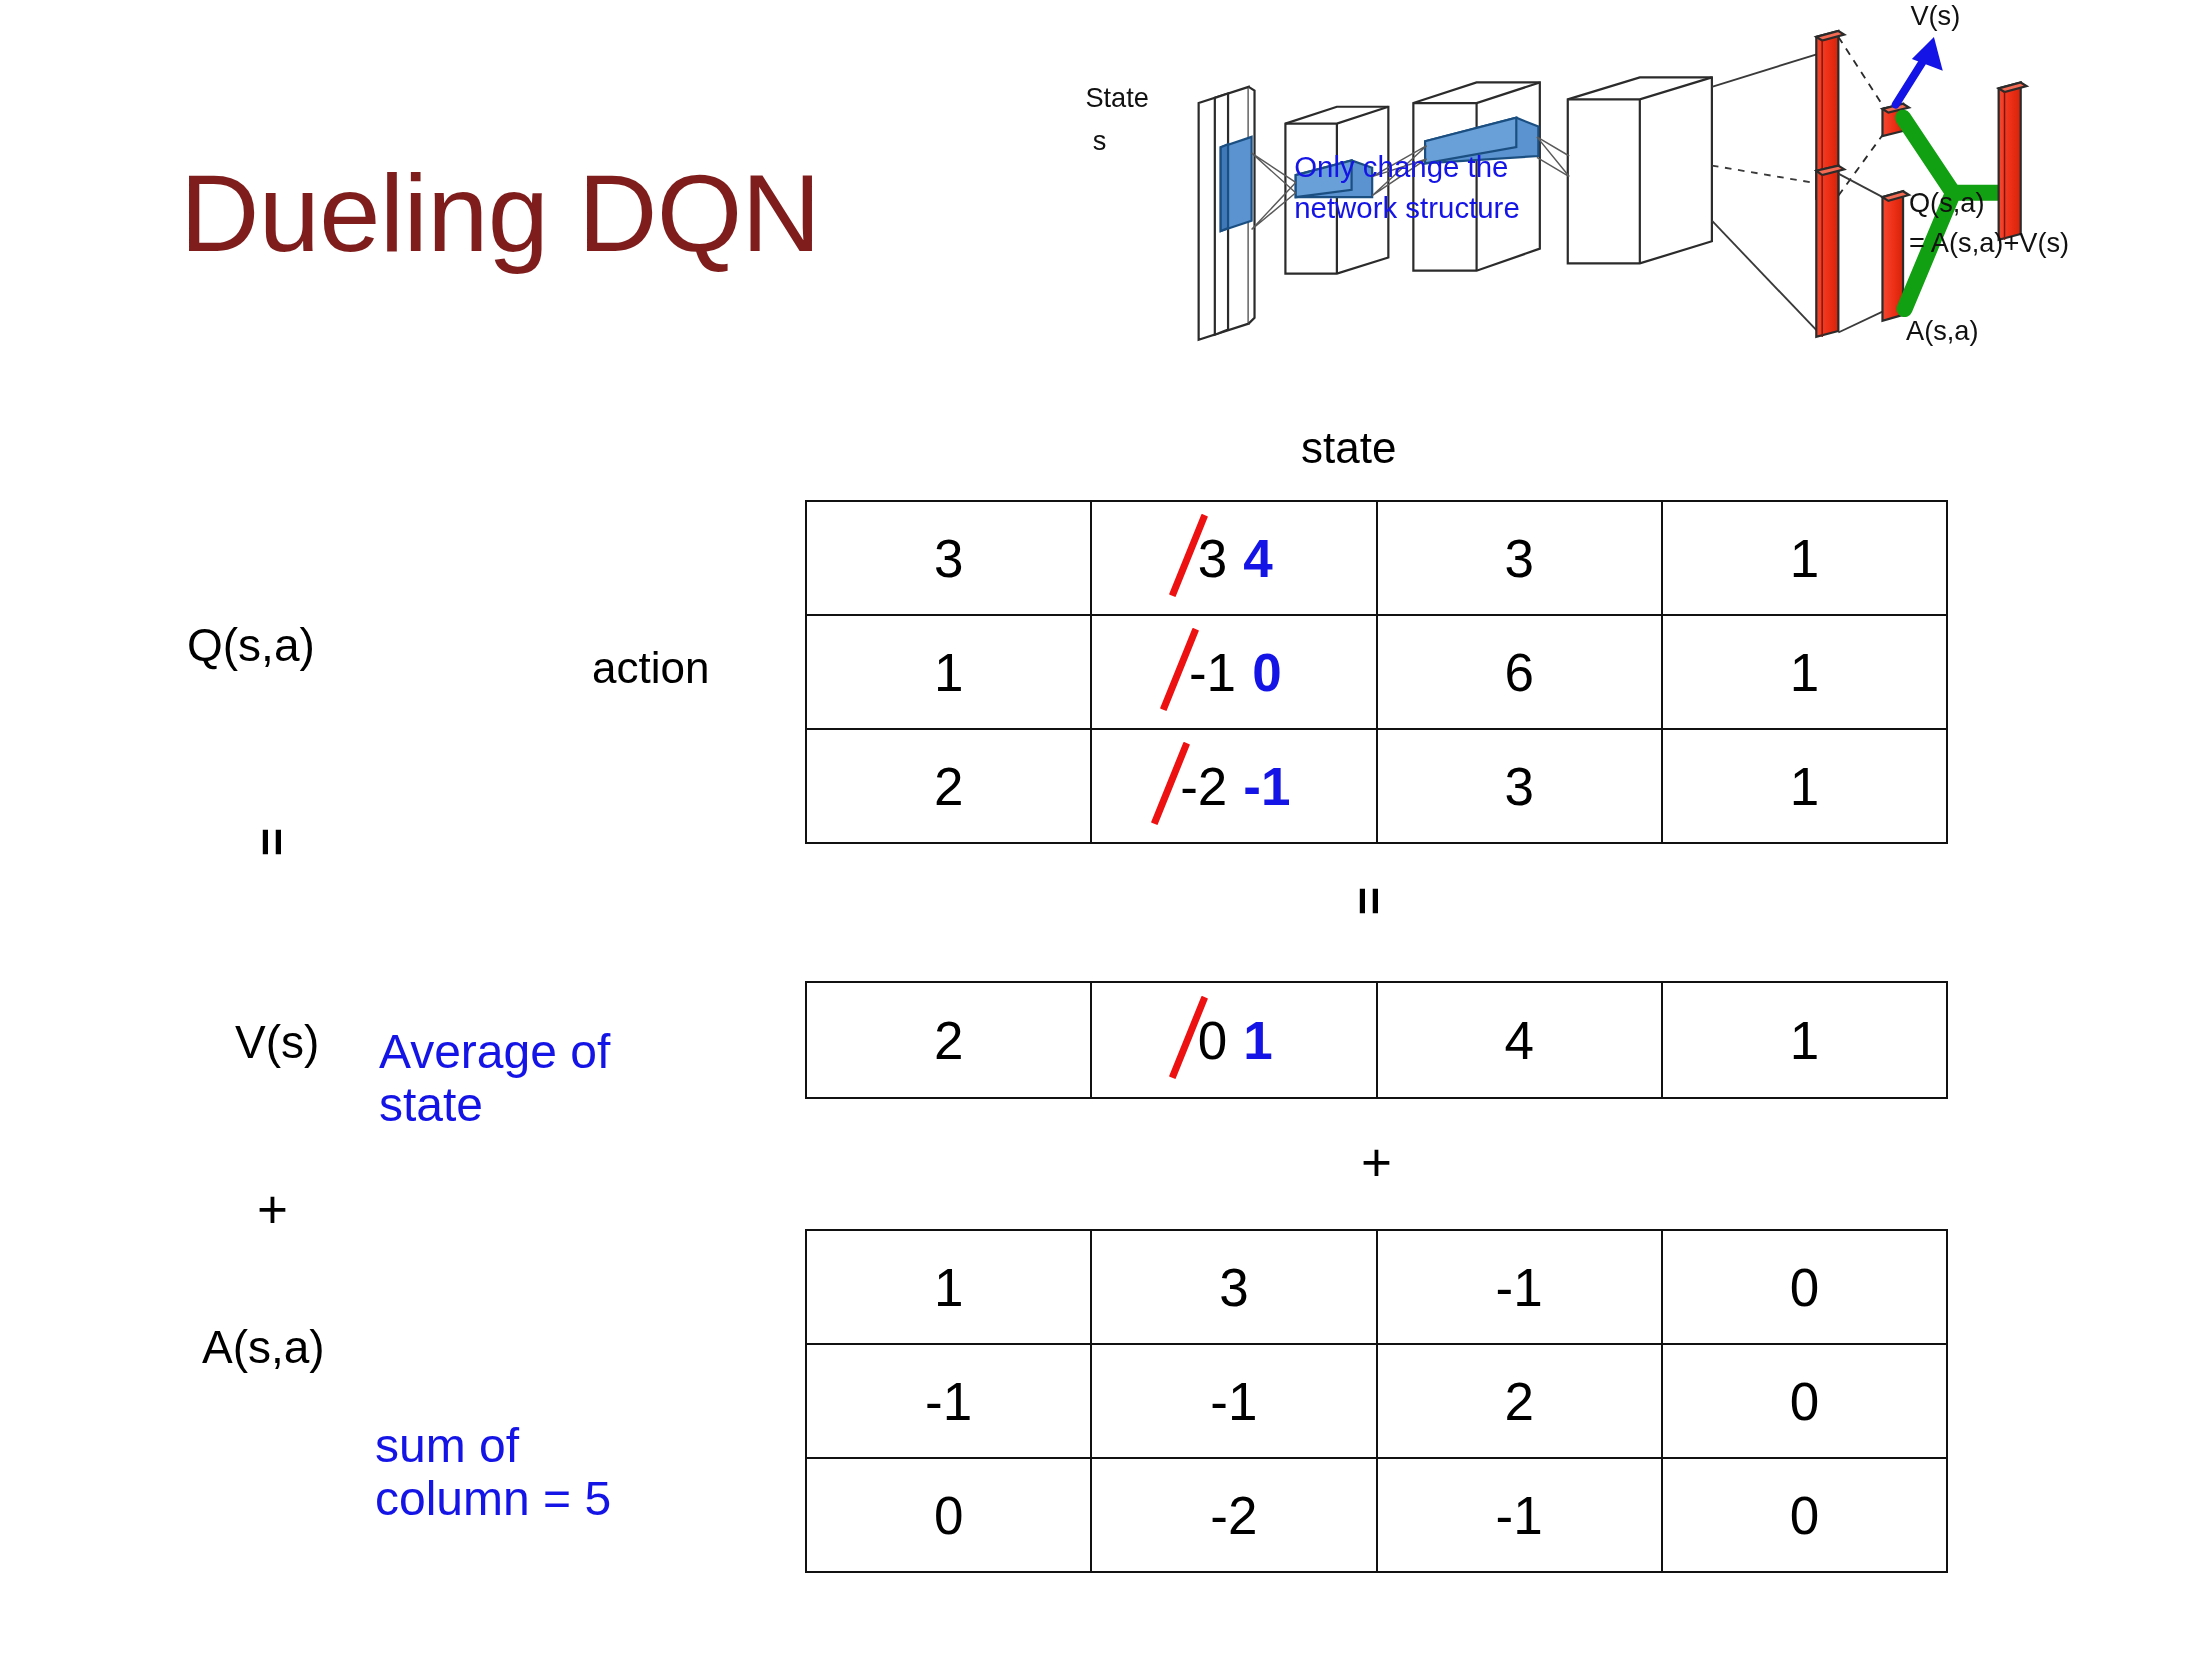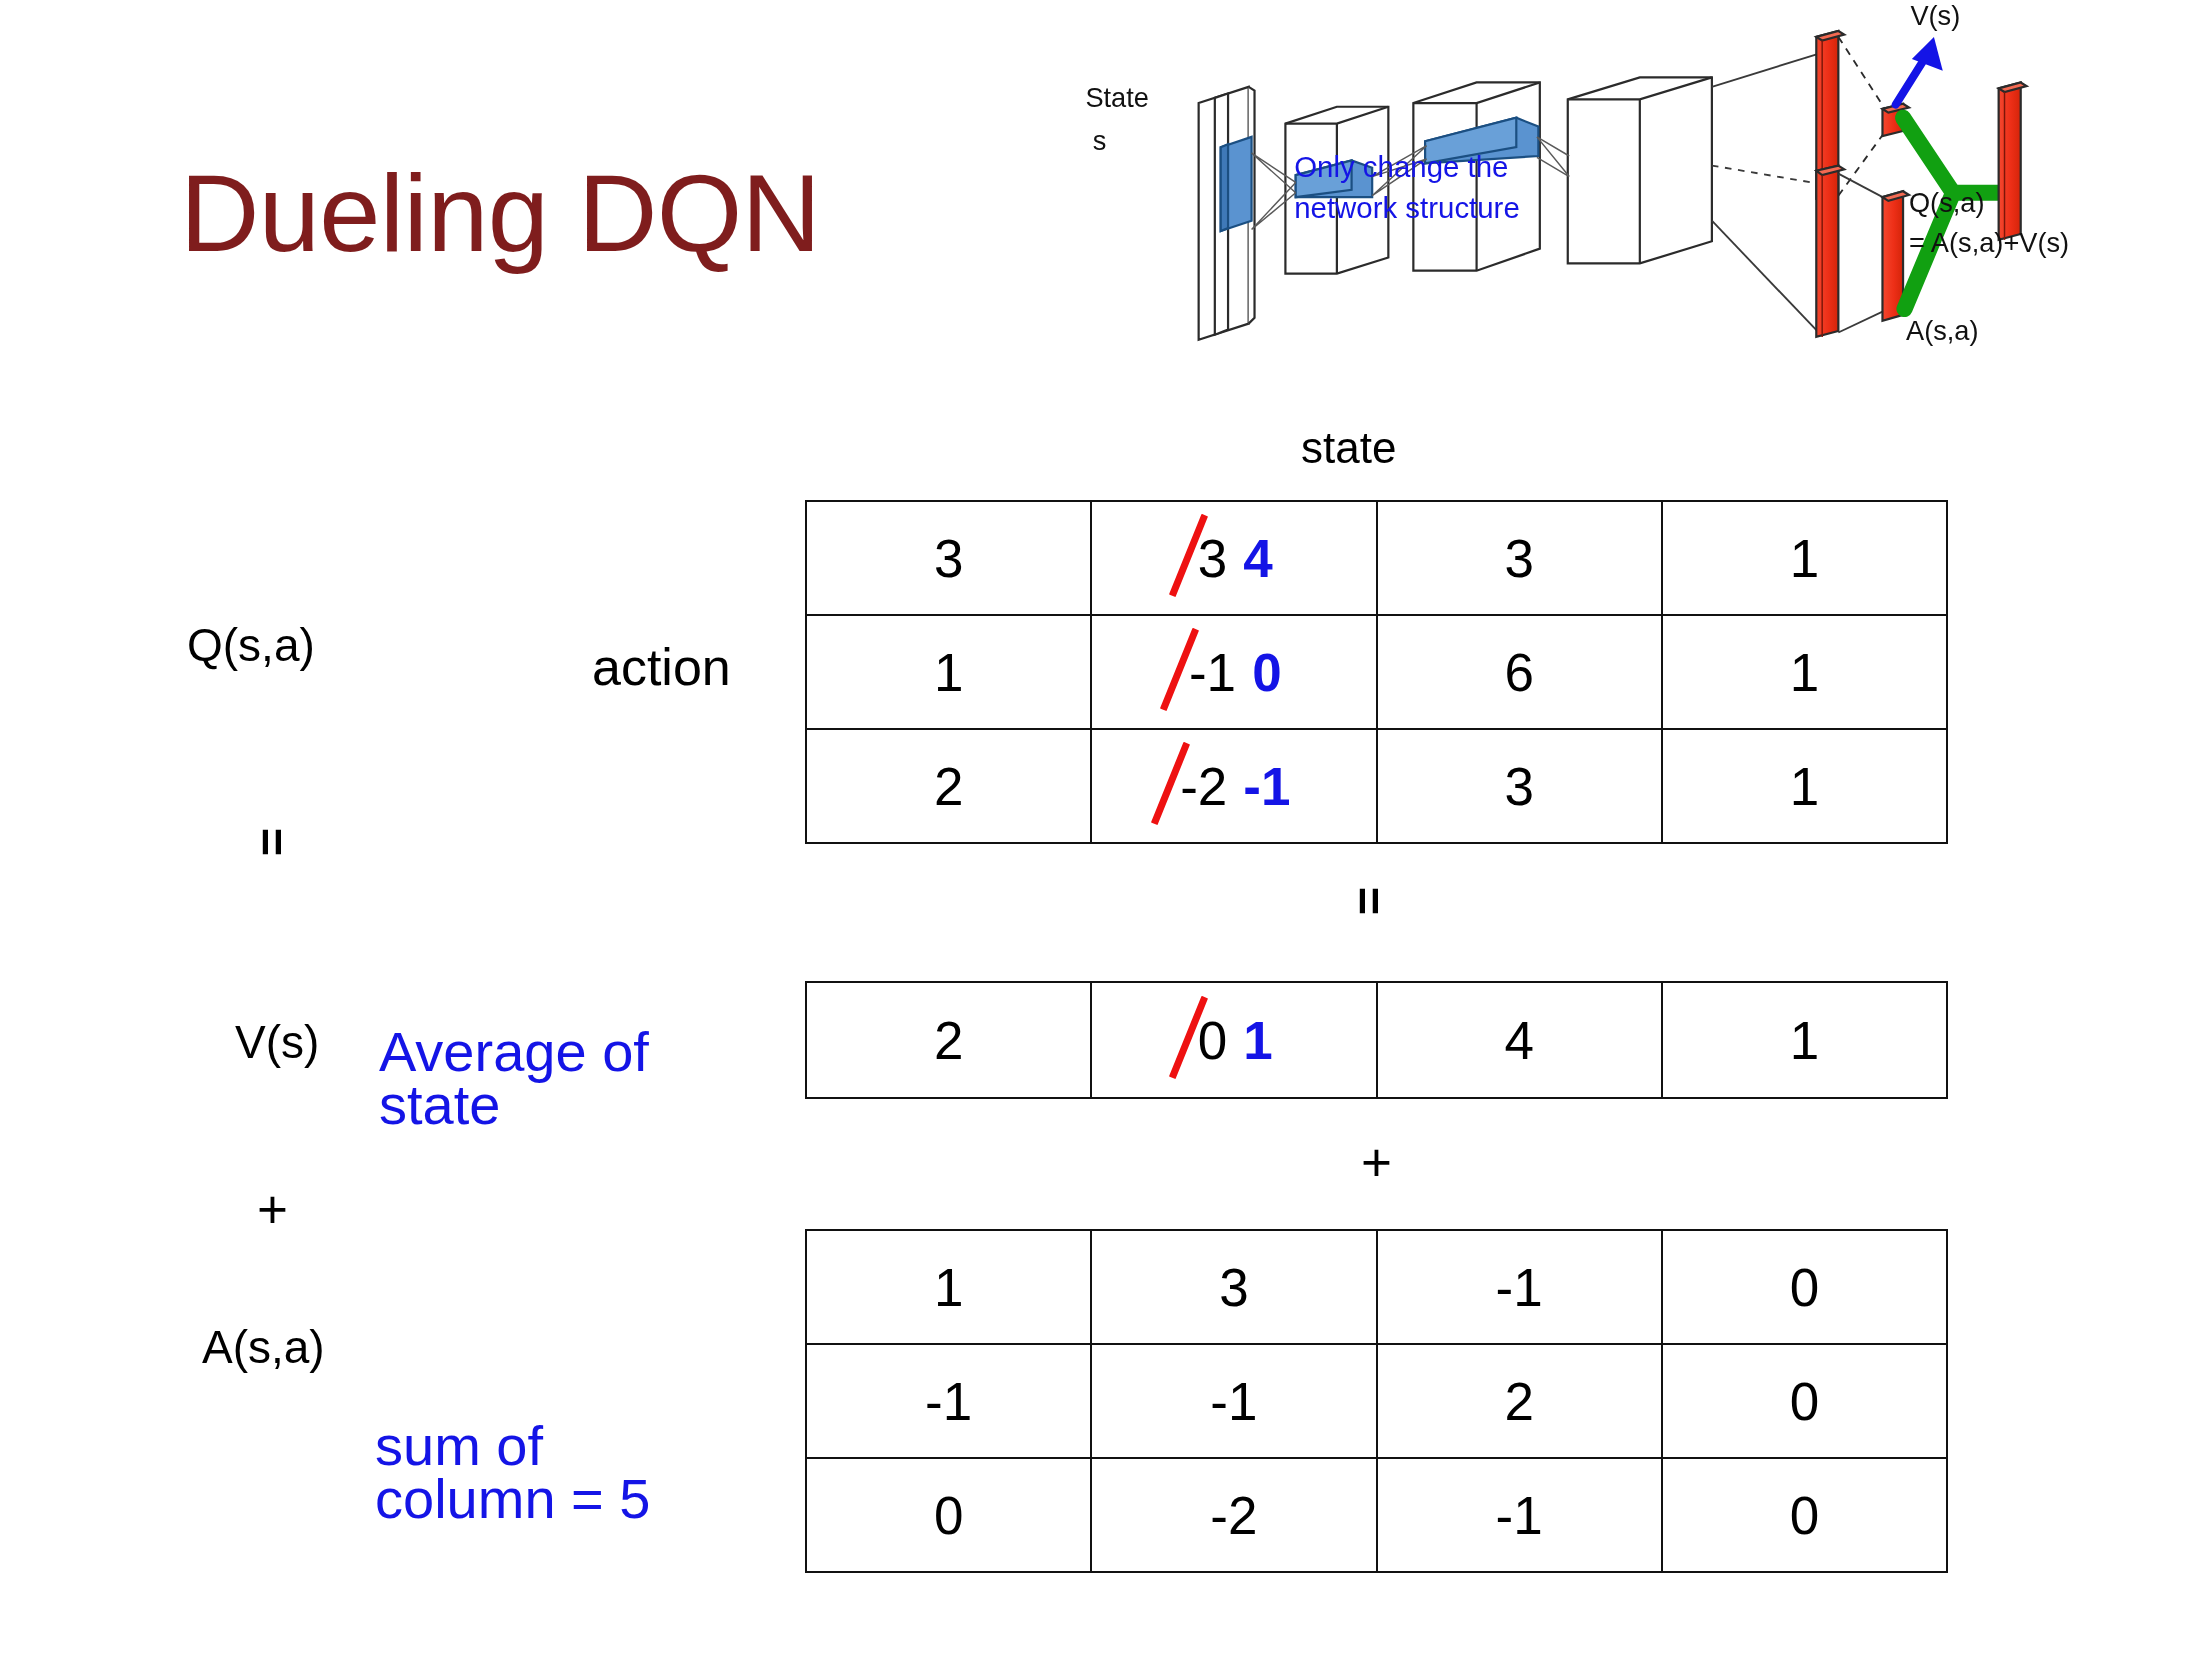--- a/index.html
+++ b/index.html
@@ -23,34 +23,34 @@
   #net-diagram svg{display:block;}
   .net-label{ font-size:37px; fill:#111; font-family:"Liberation Sans",sans-serif;}
   .net-note{ font-size:40px; fill:#1414E6; font-family:"Liberation Sans",sans-serif;}
 
   
   .big-label{
     font-size:46px; line-height:49px; color:#000;
     font-family:"Liberation Sans", sans-serif; white-space:nowrap;
   }
   .blue-note{
-    font-size:56px; line-height:53px; color:#1414E6;
+    font-size:48px; line-height:53px; color:#1414E6;
     font-family:"Liberation Sans", sans-serif;
   }
   .op-symbol{
     font-size:53px; line-height:53px; color:#000; font-weight:400;
     font-family:"Liberation Sans", sans-serif;
   }
   .eq-rot{
     display:inline-block; transform:rotate(90deg); transform-origin:center center;
     font-size:49px; line-height:49px; font-weight:700; letter-spacing:-2.9px;
   }
 
   #lbl-q   { left:187px;  top:621px; }
-  #lbl-action{ left:592px; top:643px; font-size:52px;text-align:center; }
+  #lbl-action{ left:592px; top:643px; font-size:44px;text-align:center; }
   #eq-left { left:259px;  top:812px; }
   #lbl-v   { left:235px;  top:1018px; }
   #note-avg{ left:379px;  top:1025px; width:353px; }
   #plus-left{ left:257px; top:1183px; }
   #lbl-a   { left:202px;  top:1323px; }
   #note-sum{ left:375px;  top:1419px; width:382px; }
 
   #lbl-state{ left:1301px; top:423px; font-size:44px; }
   #eq-mid  { left:1356px; top:871px; }
   #plus-mid{ left:1361px; top:1136px; }

